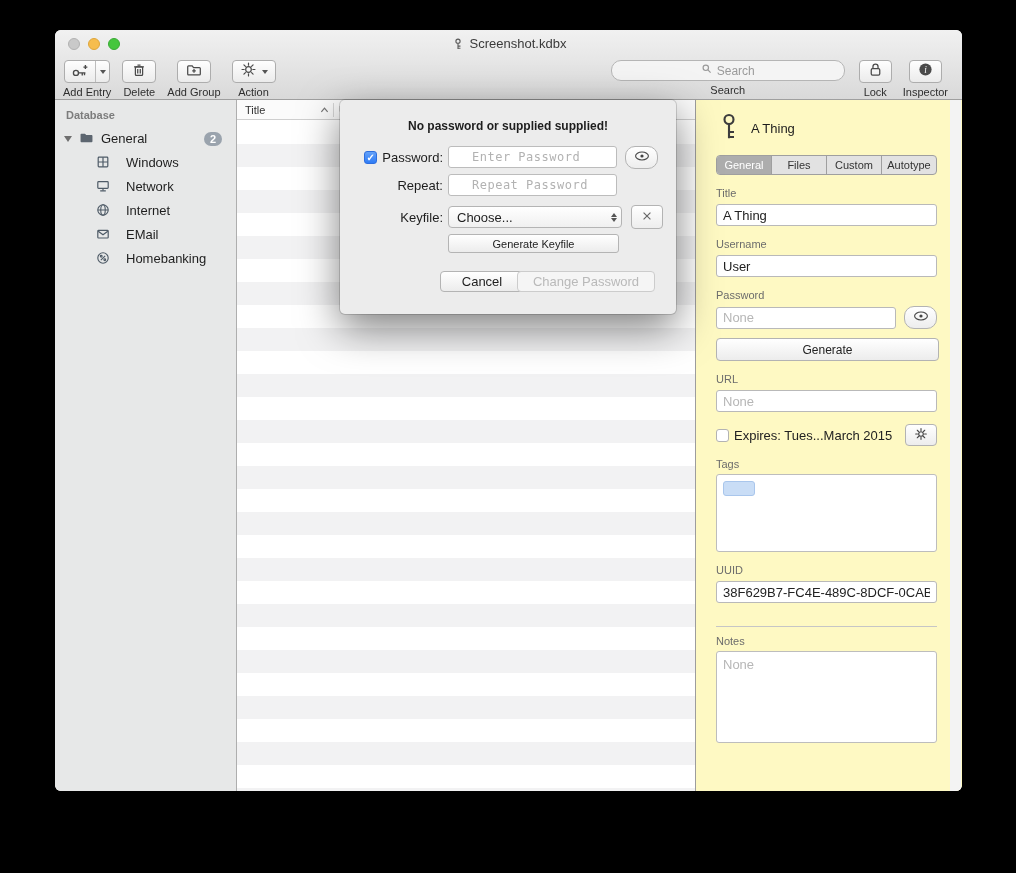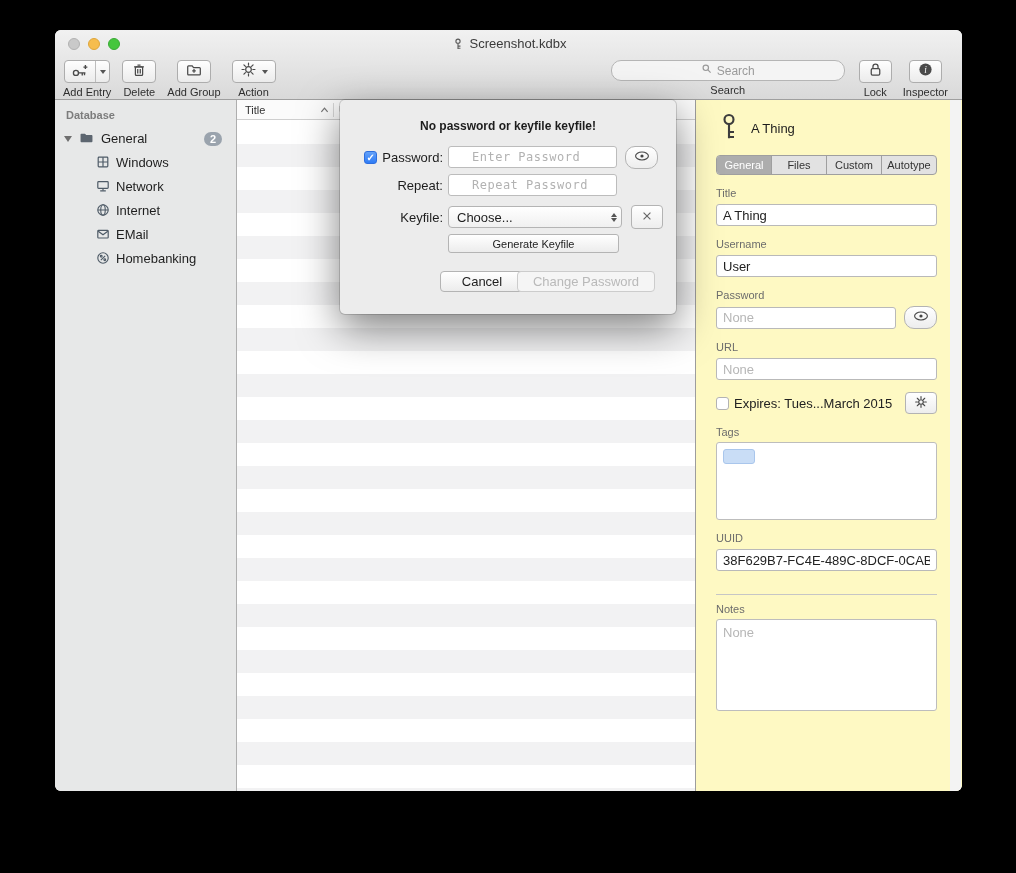--- a/index.html
+++ b/index.html
@@ -34,21 +34,21 @@
                 display:flex;align-items:center;justify-content:center;gap:4px;color:#9a9a9a;font-size:12px;}
   
   .sidebar{position:absolute;left:0;top:70px;bottom:0;width:182px;background:#e7e8e8;
            border-right:1px solid #aeaeae;box-sizing:border-box;}
   .db-header{padding:9px 0 0 11px;font-size:11px;font-weight:bold;color:#7c7c7c;}
   .group-row{display:flex;align-items:center;height:23px;margin-top:6px;padding-left:9px;font-size:13px;color:#1e1e1e;}
   .disclosure{width:0;height:0;border-left:4.5px solid transparent;border-right:4.5px solid transparent;
               border-top:6px solid #6f6f6f;margin-right:6px;}
   .badge{margin-left:auto;margin-right:14px;background:#9aa3ad;color:#fff;font-size:11px;font-weight:bold;
          padding:1px 6px;border-radius:9px;line-height:12px;}
-  .child-row{display:flex;align-items:center;height:24px;padding-left:40px;font-size:13px;color:#1e1e1e;gap:5px;}
+  .child-row{display:flex;align-items:center;height:24px;padding-left:40px;font-size:13px;color:#1e1e1e;gap:15px;}
   .side-ic svg{display:block;}
   
   .list{position:absolute;left:182px;top:70px;right:267px;bottom:0;background:#fff;}
   .list-header{height:20px;background:#fbfbfb;border-bottom:1px solid #cfcfcf;display:flex;align-items:center;
                font-size:11px;color:#333;box-sizing:border-box;}
   .col1{width:88px;padding-left:8px;display:flex;align-items:center;justify-content:space-between;}
   .col-div{width:1px;height:14px;background:#d6d6d6;}
   .col2{padding-left:5px;}
   .list-body{position:absolute;top:21px;left:0;right:0;bottom:0;
              background:repeating-linear-gradient(to bottom,#ffffff 0 23px,#f2f2f3 23px 46px);}
@@ -371,20 +371,21 @@
         <span class="round-btn">
           <span>
             <svg width="16" height="12" viewBox="0 0 20 14" fill="none" stroke="#444" stroke-width="1.4">
               <ellipse cx="10" cy="7" rx="8" ry="5"></ellipse>
                 <circle cx="10" cy="7" r="2" fill="#444" stroke="none"></circle>
             </svg>
           </span>
         </span>
       </div>
 
+      <div class="push-btn">Generate</div>
 
       <div class="fld-label">URL</div>
       <input class="fld" type="text" placeholder="None" style="">
 
       <div class="expires-row">
         <span class="cbx"></span>
         <span class="expires-label">Expires: Tues...March 2015</span>
         <span class="sq-btn">
           <span>
             <svg width="14" height="14" viewBox="0 0 20 20" fill="none" stroke="#444" stroke-width="1.6" stroke-linecap="round">
@@ -414,21 +415,21 @@
 
       <div class="fld-label" style="margin-top:8px">Notes</div>
       <div class="notes-box">
         <span>None</span>
       </div>
 
     </div>
   </div>
 
   <div class="dialog">
-    <div class="dlg-msg">No password or keyfile keyfile!</div>
+    <div class="dlg-msg">No password or supplied supplied!</div>
 
     <div class="dlg-row row-pass">
       <span class="dlg-label">
         <span class="cbx checked">✓</span>
         <span>Password:</span>
       </span>
       <input class="dlg-input" type="text" placeholder="Enter Password" style="">
       <span class="round-btn dlg-eye">
         <span>
           <svg width="16" height="12" viewBox="0 0 20 14" fill="none" stroke="#444" stroke-width="1.4">

